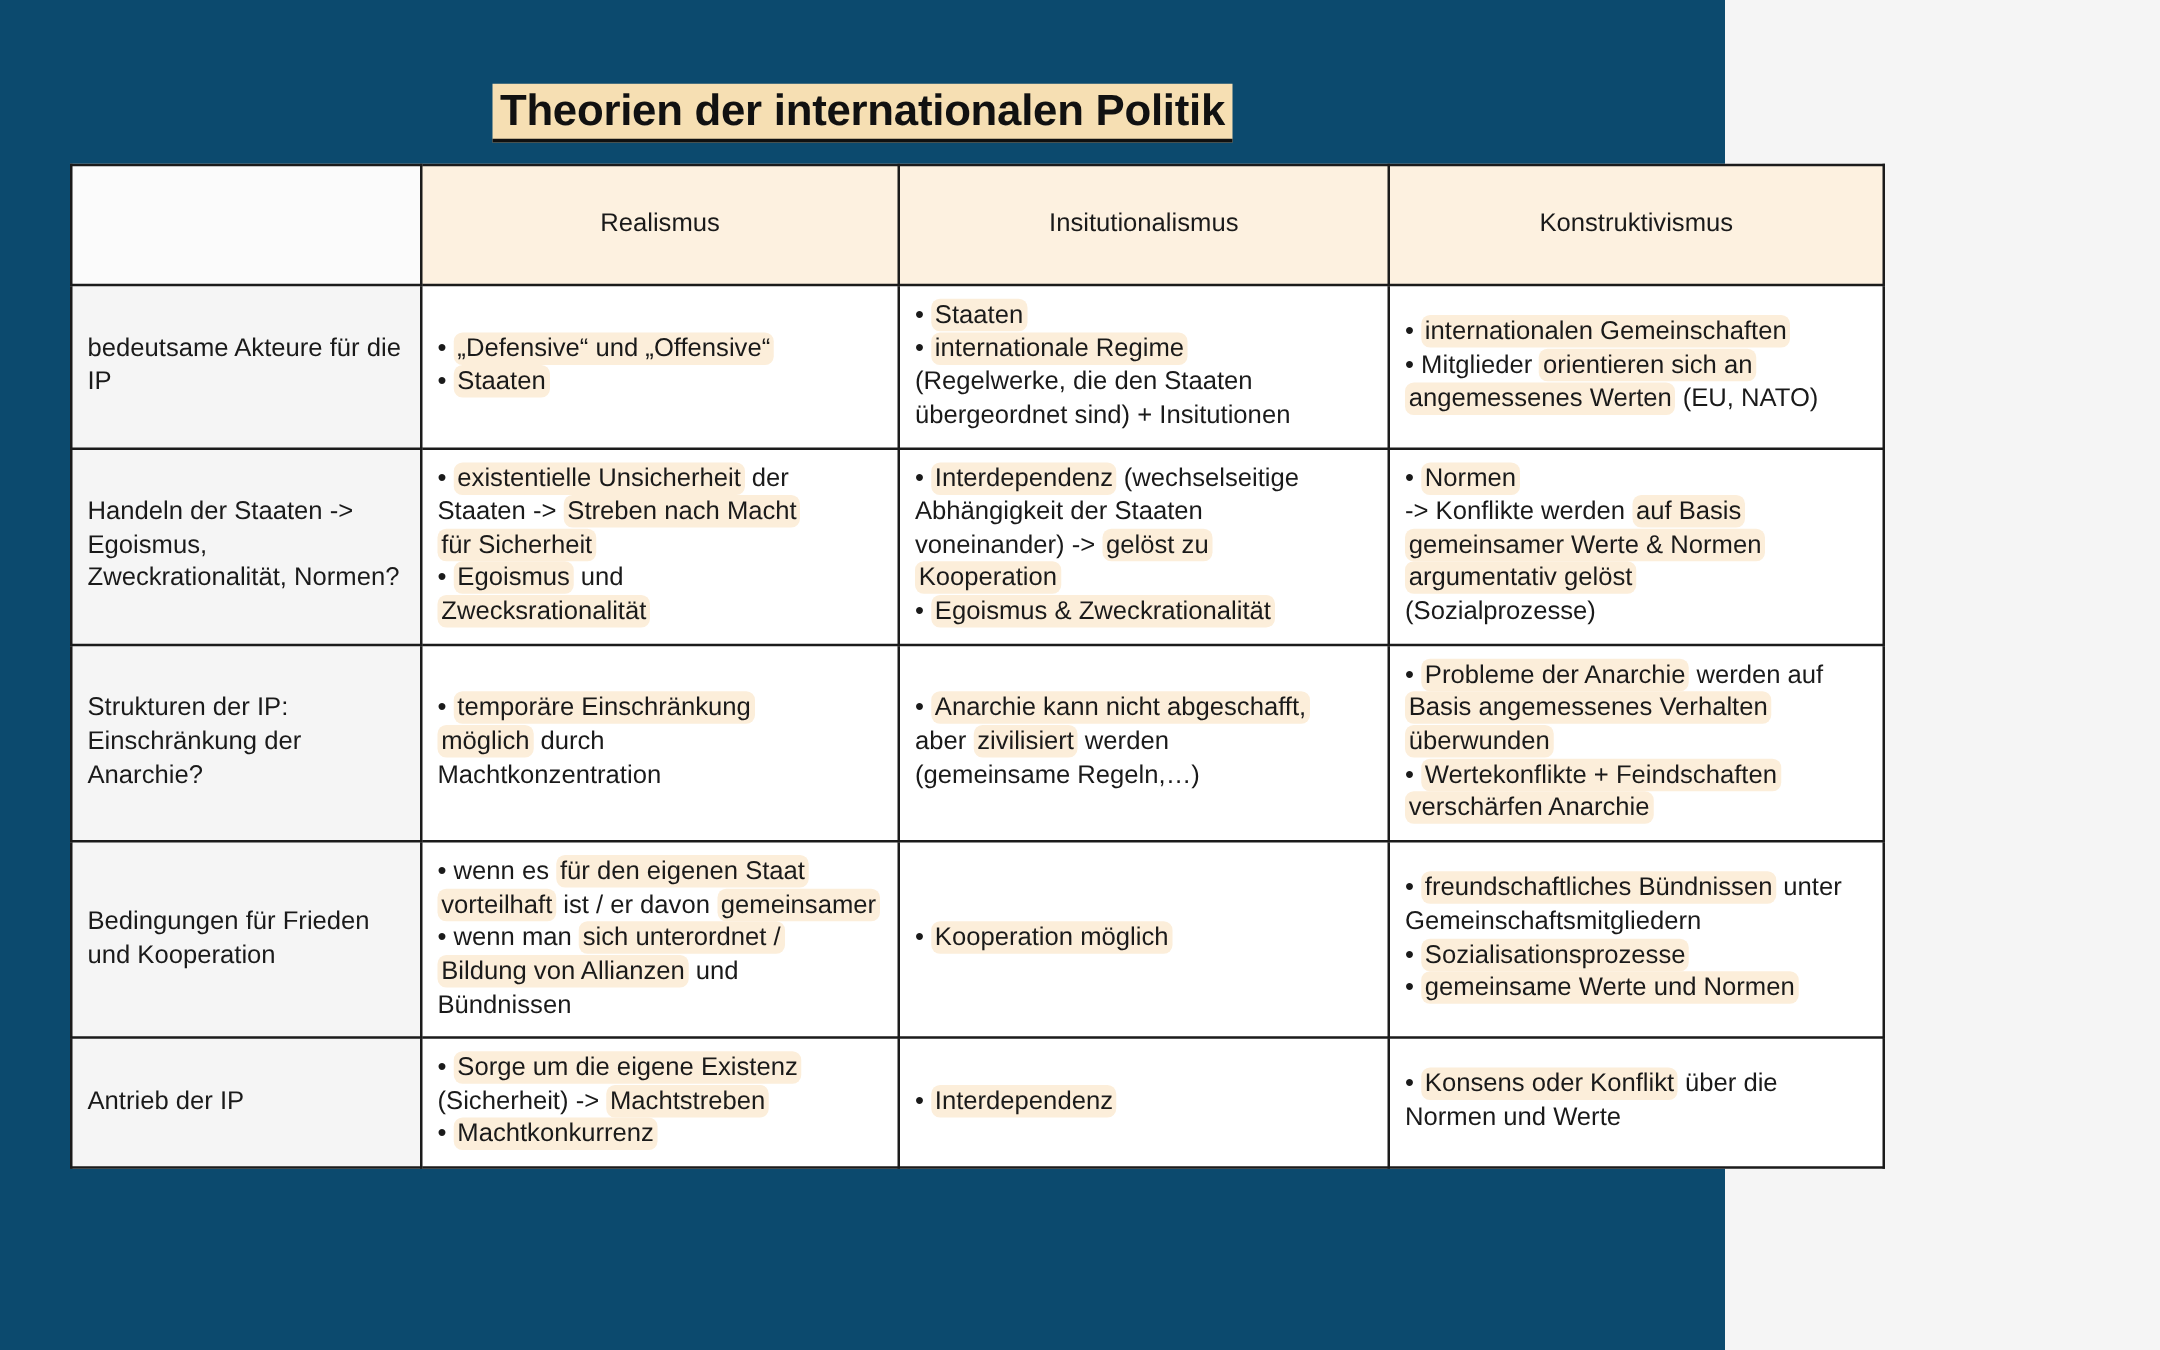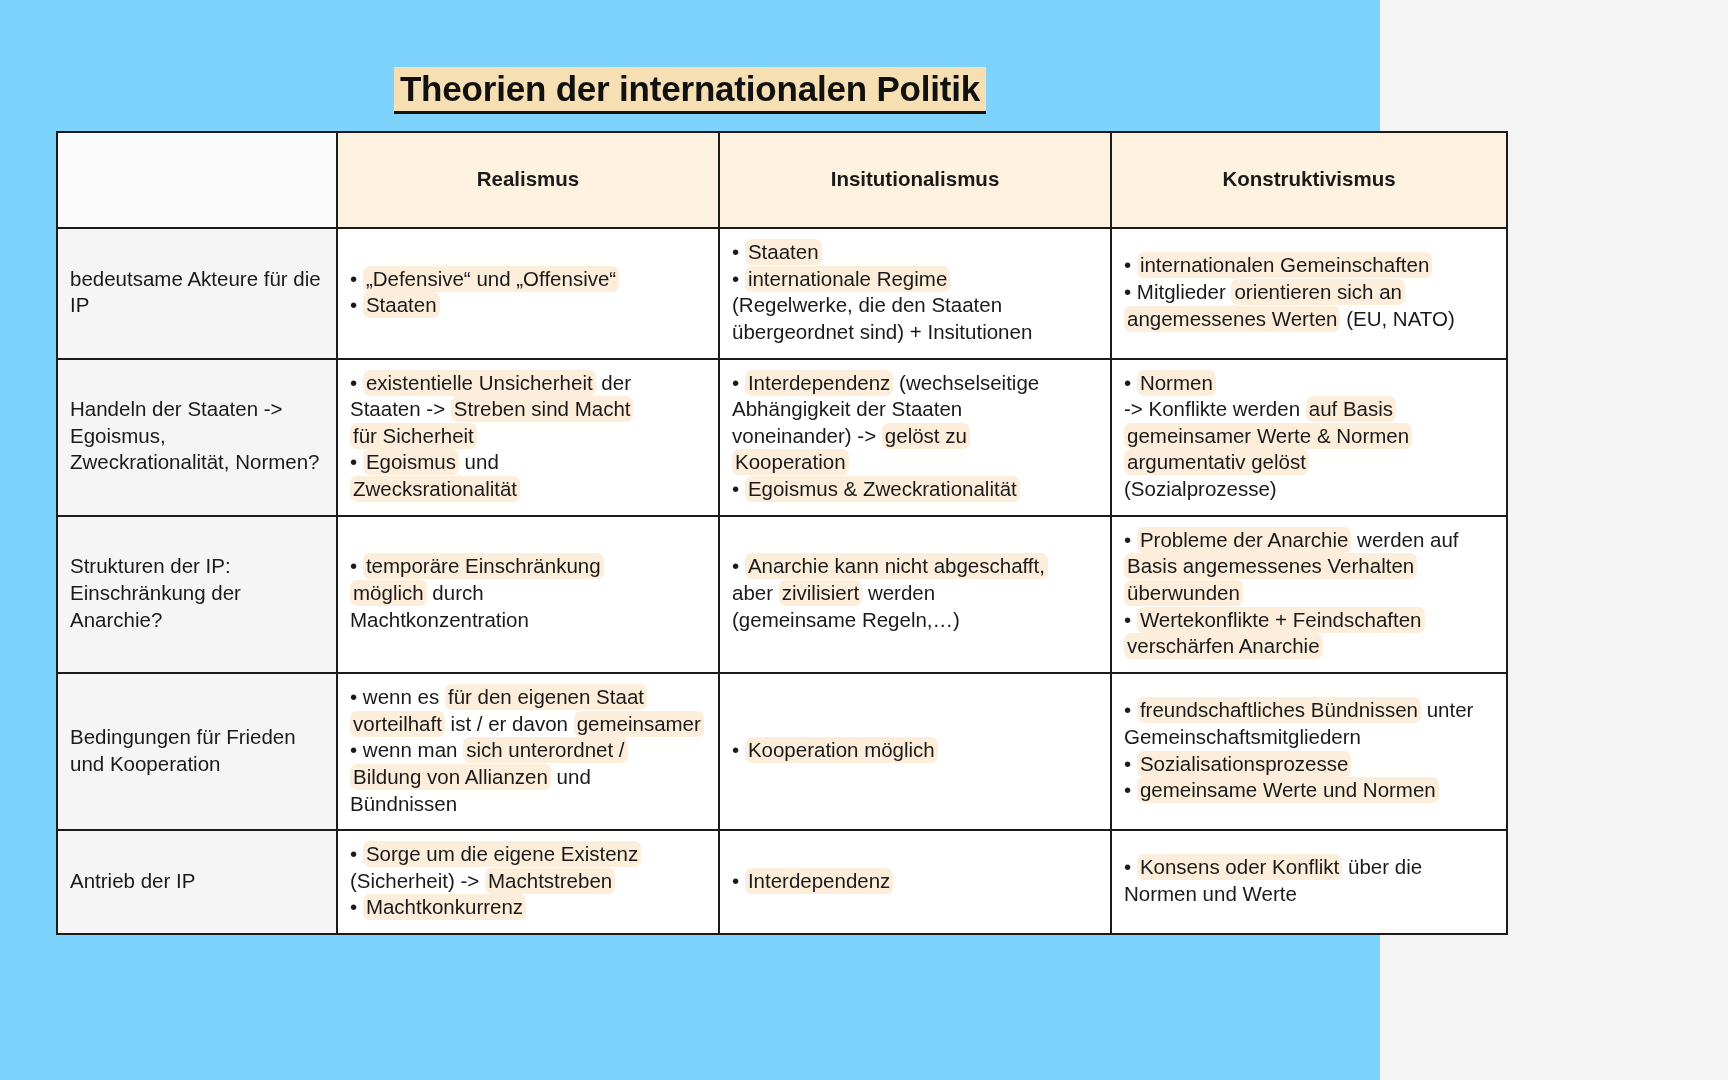--- a/index.html
+++ b/index.html
@@ -12,21 +12,21 @@
   }
   body {
     font-family: "Liberation Sans", sans-serif;
     color: #1a1a1a;
     -webkit-font-smoothing: antialiased;
   }
   .page {
     position: relative;
     width: 1380px;
     height: 1080px;
-    background: #7dd3fc;
+    background: #0c4a6e;
     box-sizing: border-box;
   }
 
   
   .title-wrap {
     text-align: center;
     padding-top: 44px;
     padding-bottom: 26px;
   }
   .doc-title {
@@ -64,21 +64,21 @@
   }
   
   col.c0 { width: 280px; }
   col.c1 { width: 382px; }
   col.c2 { width: 392px; }
   col.c3 { width: 396px; }
 
   thead td {
     background: #fdf1e0 !important;
     text-align: center;
-    font-weight: bold;
+    font-weight: normal;
     font-size: 22px;
     height: 72px;
     padding: 8px 10px;
   }
   thead td.corner {
     background: #fbfbfb !important;
   }
 
   td.rowhead {
     background: #f5f5f5 !important;
@@ -138,21 +138,21 @@
               <span class="cell-body">• <mark class="hl">Staaten</mark><br>• <mark class="hl">internationale Regime</mark><br>(Regelwerke, die den Staaten<br>übergeordnet sind) + Insitutionen</span>
             </td>
           <td>
               <span class="cell-body">• <mark class="hl">internationalen Gemeinschaften</mark><br>• Mitglieder <mark class="hl">orientieren sich an</mark><br><mark class="hl">angemessenes Werten</mark> (EU, NATO)</span>
             </td>
         </tr>
 
         <tr>
           <td class="rowhead">Handeln der Staaten -&gt; Egoismus, Zweckrationalität, Normen?</td>
           <td>
-              <span class="cell-body">• <mark class="hl">existentielle Unsicherheit</mark> der<br>Staaten -&gt; <mark class="hl">Streben sind Macht</mark><br><mark class="hl">für Sicherheit</mark><br>• <mark class="hl">Egoismus</mark> und<br><mark class="hl">Zwecksrationalität</mark></span>
+              <span class="cell-body">• <mark class="hl">existentielle Unsicherheit</mark> der<br>Staaten -&gt; <mark class="hl">Streben nach Macht</mark><br><mark class="hl">für Sicherheit</mark><br>• <mark class="hl">Egoismus</mark> und<br><mark class="hl">Zwecksrationalität</mark></span>
             </td>
           <td>
               <span class="cell-body">• <mark class="hl">Interdependenz</mark> (wechselseitige<br>Abhängigkeit der Staaten<br>voneinander) -&gt; <mark class="hl">gelöst zu</mark><br><mark class="hl">Kooperation</mark><br>• <mark class="hl">Egoismus &amp; Zweckrationalität</mark></span>
             </td>
           <td>
               <span class="cell-body">• <mark class="hl">Normen</mark><br>-&gt; Konflikte werden <mark class="hl">auf Basis</mark><br><mark class="hl">gemeinsamer Werte &amp; Normen</mark><br><mark class="hl">argumentativ gelöst</mark><br>(Sozialprozesse)</span>
             </td>
         </tr>
 
         <tr>

